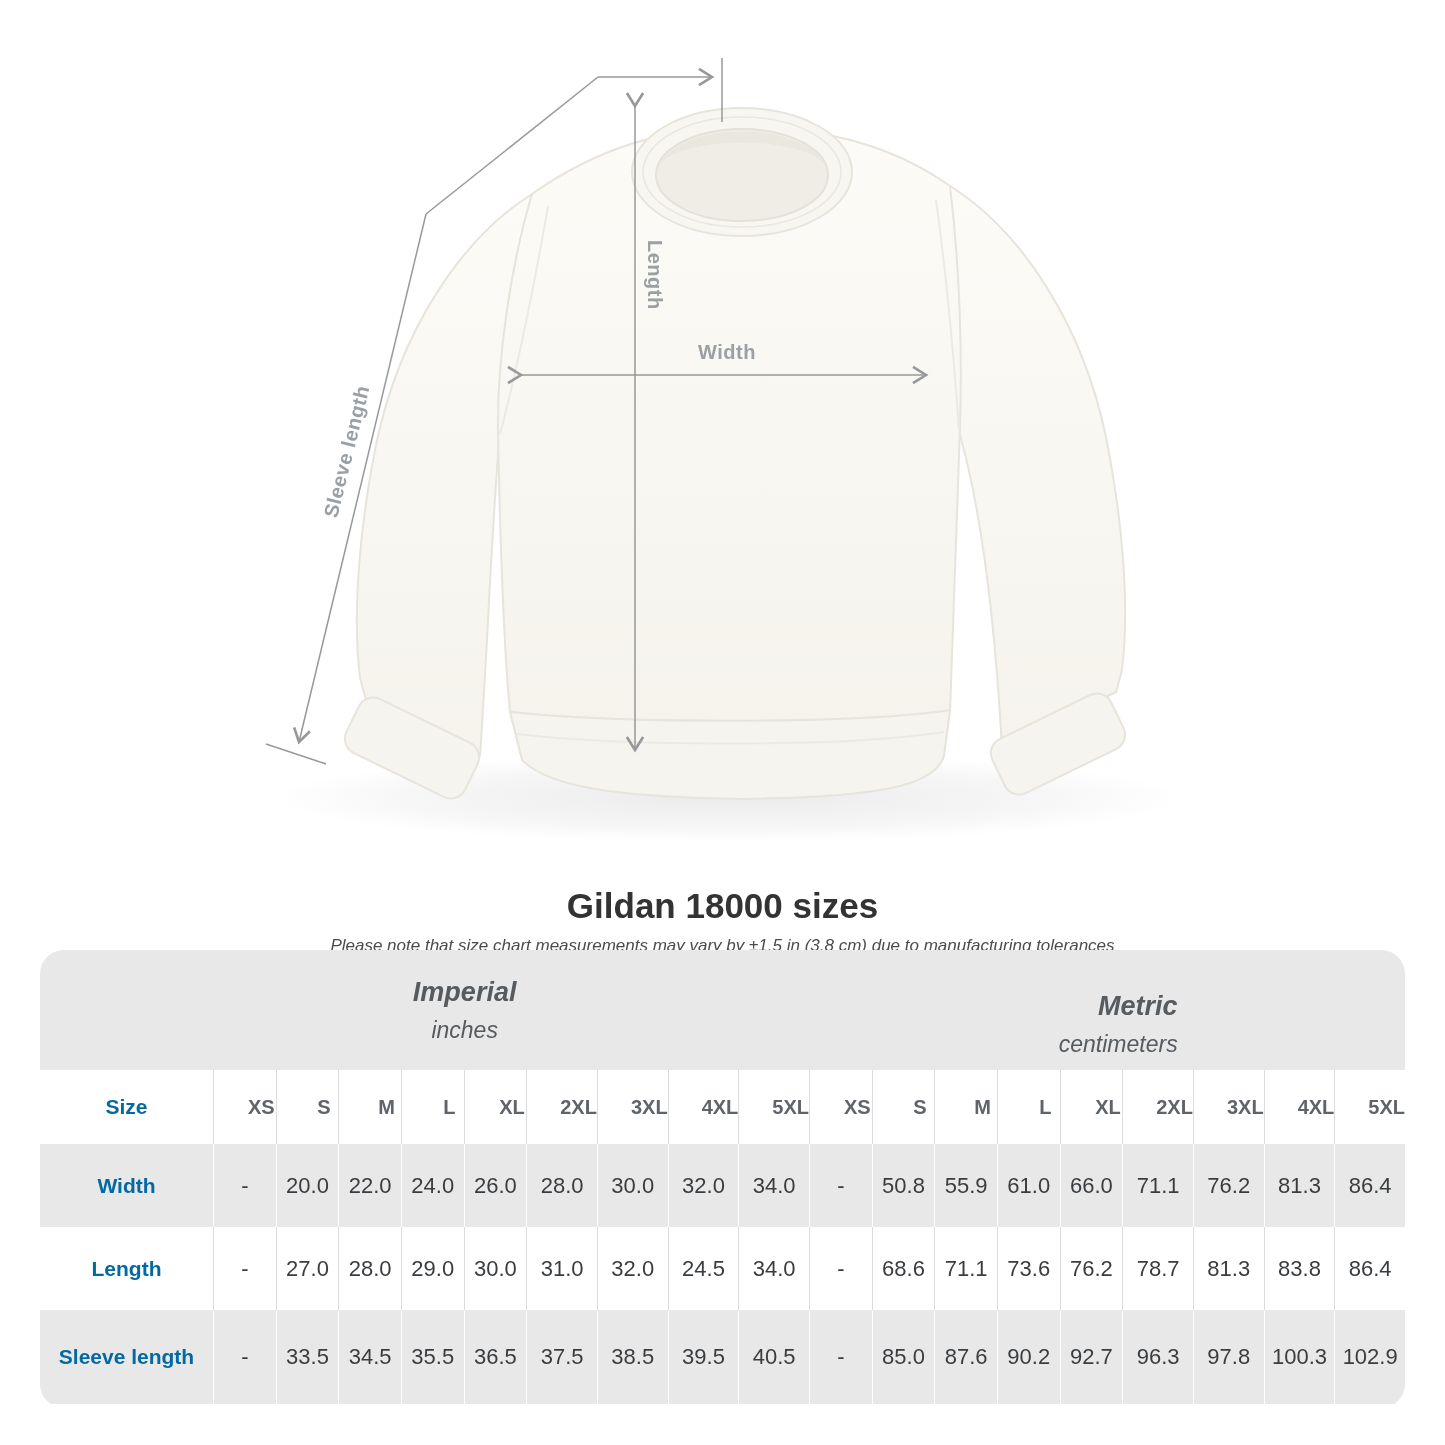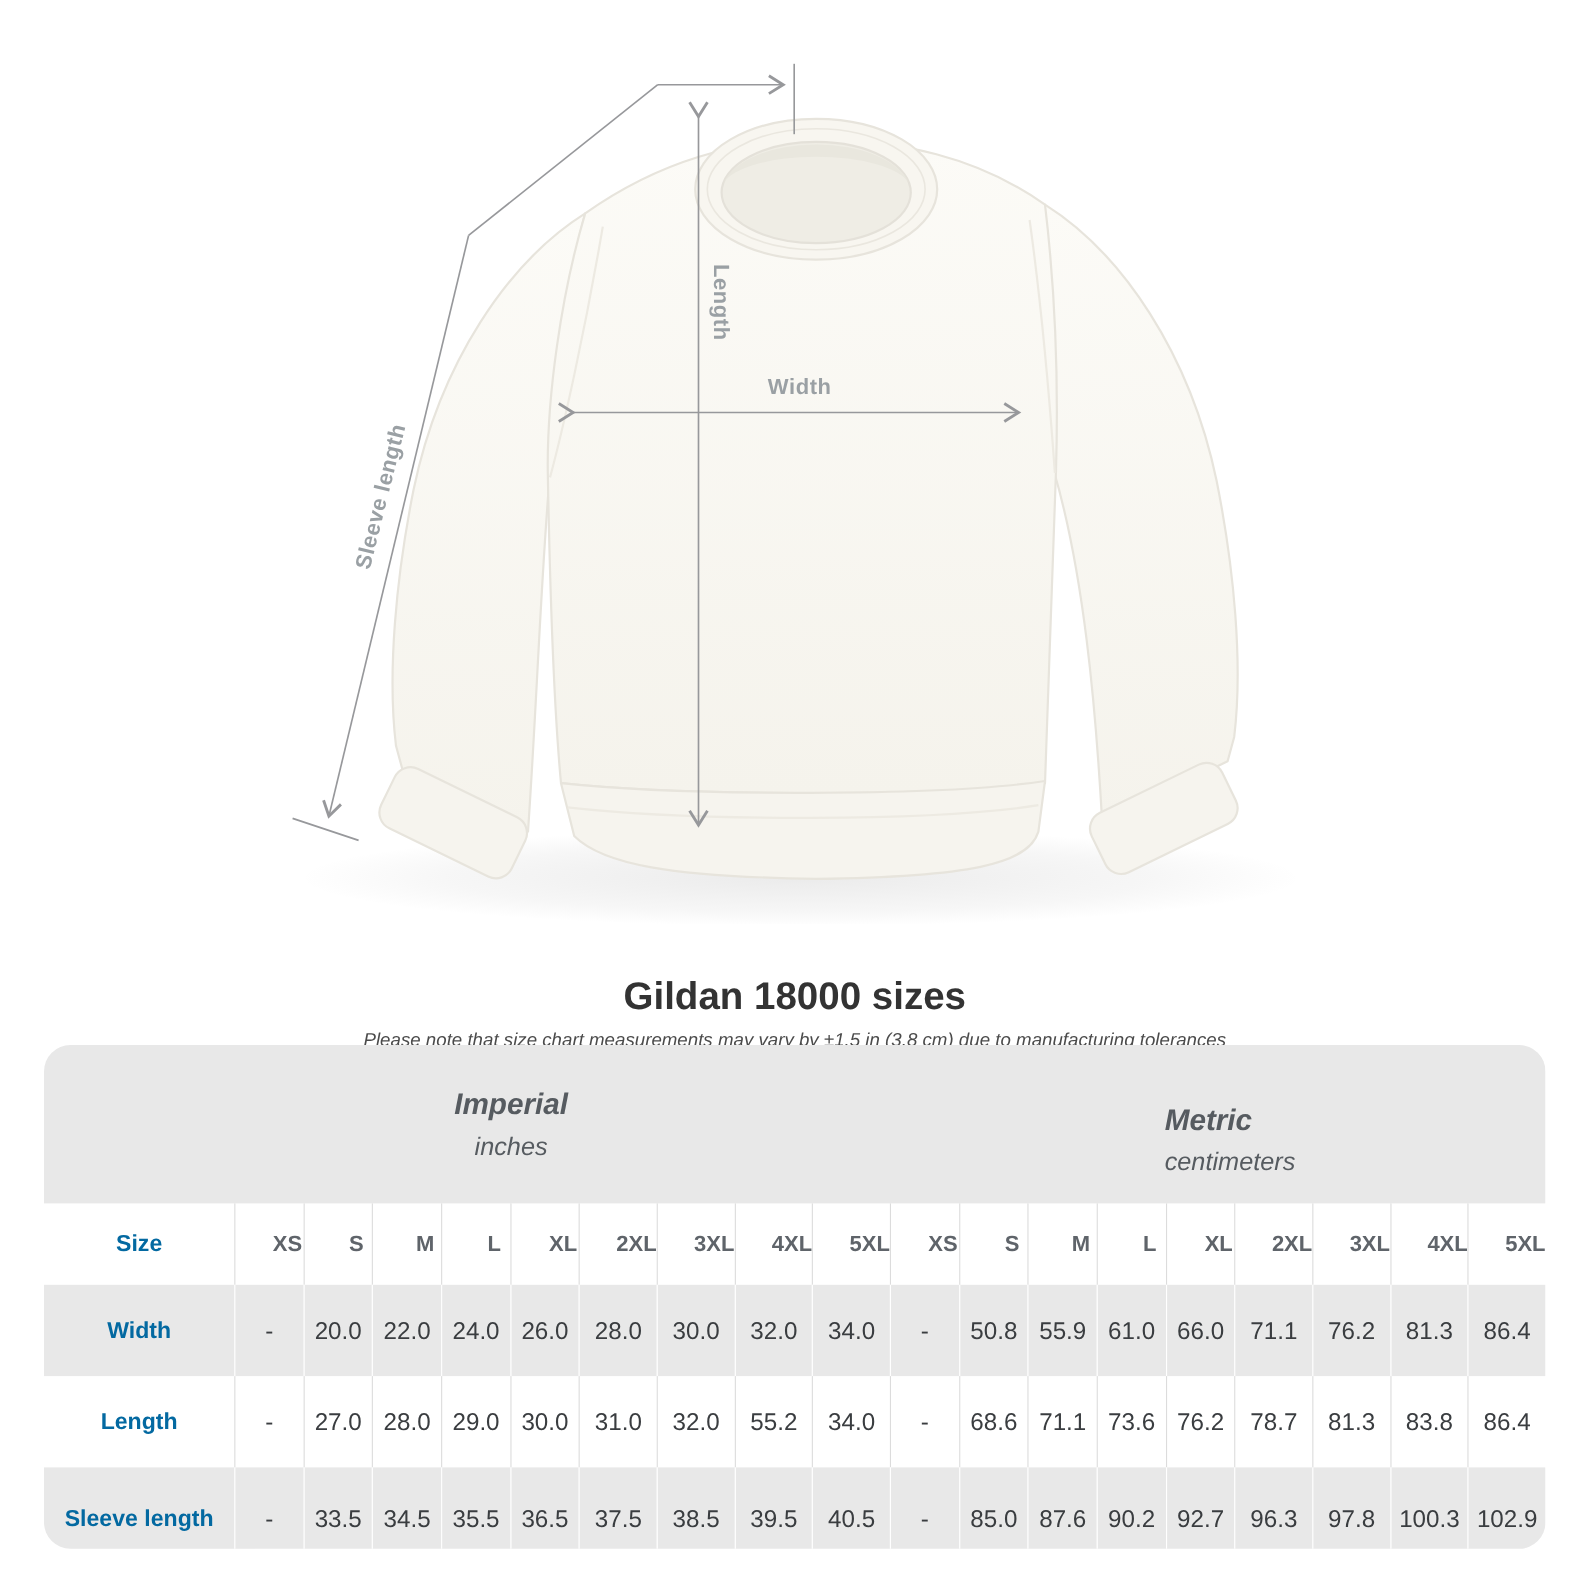--- a/index.html
+++ b/index.html
@@ -17,27 +17,27 @@
   #sleeve-label{left:252px;top:440px;width:190px;text-align:center;transform:rotate(-76deg);}
   
   #title-block{position:absolute;left:0;top:886px;width:1445px;text-align:center;}
   #page-title{font-size:35px;font-weight:bold;color:#333;margin:0;}
   #page-subtitle{font-size:17px;font-style:italic;color:#4b4b4b;margin:10px 0 0 0;}
   
   #size-table{
     position:absolute;left:40px;top:950px;width:1365px;height:458px;
     border-radius:24px;overflow:hidden;background:#fff;
   }
-  #unit-band{display:flex;height:144px;background:#e8e8e8;gap:44px;}
+  #unit-band{display:flex;height:120px;background:#e8e8e8;gap:44px;}
   #unit-band .spacer{width:173px;}
   .unit-group{width:596px;display:flex;flex-direction:column;align-items:center;justify-content:center;}
   .unit-name{font-size:27px;font-weight:bold;font-style:italic;color:#565b60;}
   .unit-sub{font-size:23px;font-style:italic;color:#565b60;margin-top:9px;}
   #imperial-group .inner{transform:translateX(-60px);text-align:center;}
-  #metric-group .inner{transform:translateX(-8px);text-align:left;margin-top:29px;}
+  #metric-group .inner{transform:translateX(-8px);text-align:right;margin-top:29px;}
   #size-grid{
     display:grid;
     grid-template-columns:173px repeat(18,1fr);
     grid-template-rows:74px 83px 83px 94px;
   }
   .cell{display:flex;align-items:center;justify-content:center;}
   .gray{background:#e8e8e8;}
   .sep-g{border-left:1px solid #dcdcdc;}
   .sep-wh{border-left:1px solid #ffffff;}
   .v{font-size:22px;color:#3a3d40;}
@@ -181,21 +181,21 @@
         <div class="cell r1 gray v sep-wh">81.3</div>
         <div class="cell r1 gray v sep-wh">86.4</div>
         <div class="cell r2 lab">Length</div>
         <div class="cell r2 v sep-g">-</div>
         <div class="cell r2 v sep-g">27.0</div>
         <div class="cell r2 v sep-g">28.0</div>
         <div class="cell r2 v sep-g">29.0</div>
         <div class="cell r2 v sep-g">30.0</div>
         <div class="cell r2 v sep-g">31.0</div>
         <div class="cell r2 v sep-g">32.0</div>
-        <div class="cell r2 v sep-g">55.2</div>
+        <div class="cell r2 v sep-g">24.5</div>
         <div class="cell r2 v sep-g">34.0</div>
         <div class="cell r2 v sep-g">-</div>
         <div class="cell r2 v sep-g">68.6</div>
         <div class="cell r2 v sep-g">71.1</div>
         <div class="cell r2 v sep-g">73.6</div>
         <div class="cell r2 v sep-g">76.2</div>
         <div class="cell r2 v sep-g">78.7</div>
         <div class="cell r2 v sep-g">81.3</div>
         <div class="cell r2 v sep-g">83.8</div>
         <div class="cell r2 v sep-g">86.4</div>

